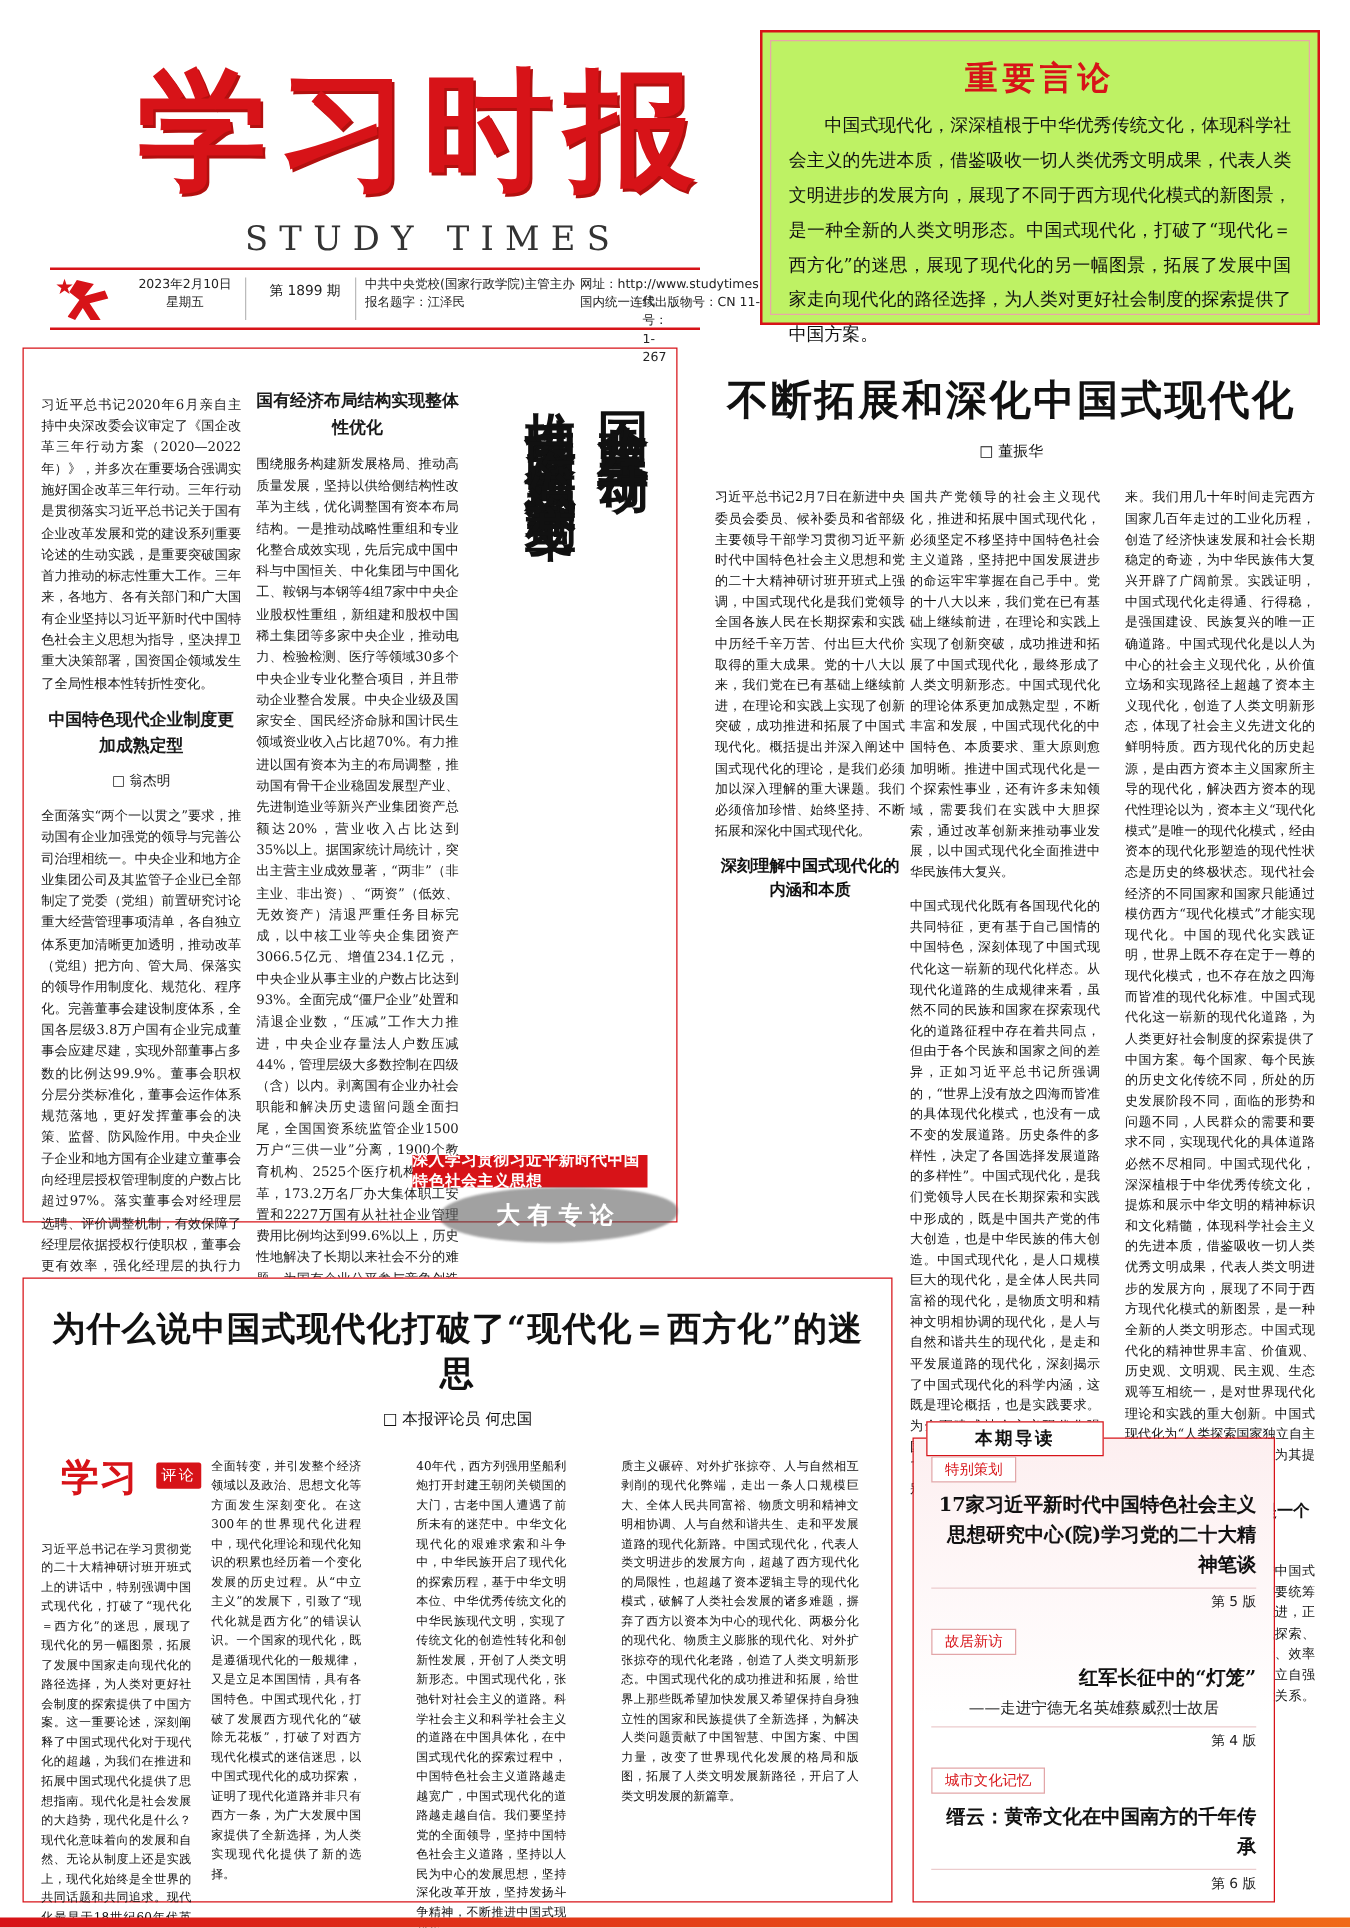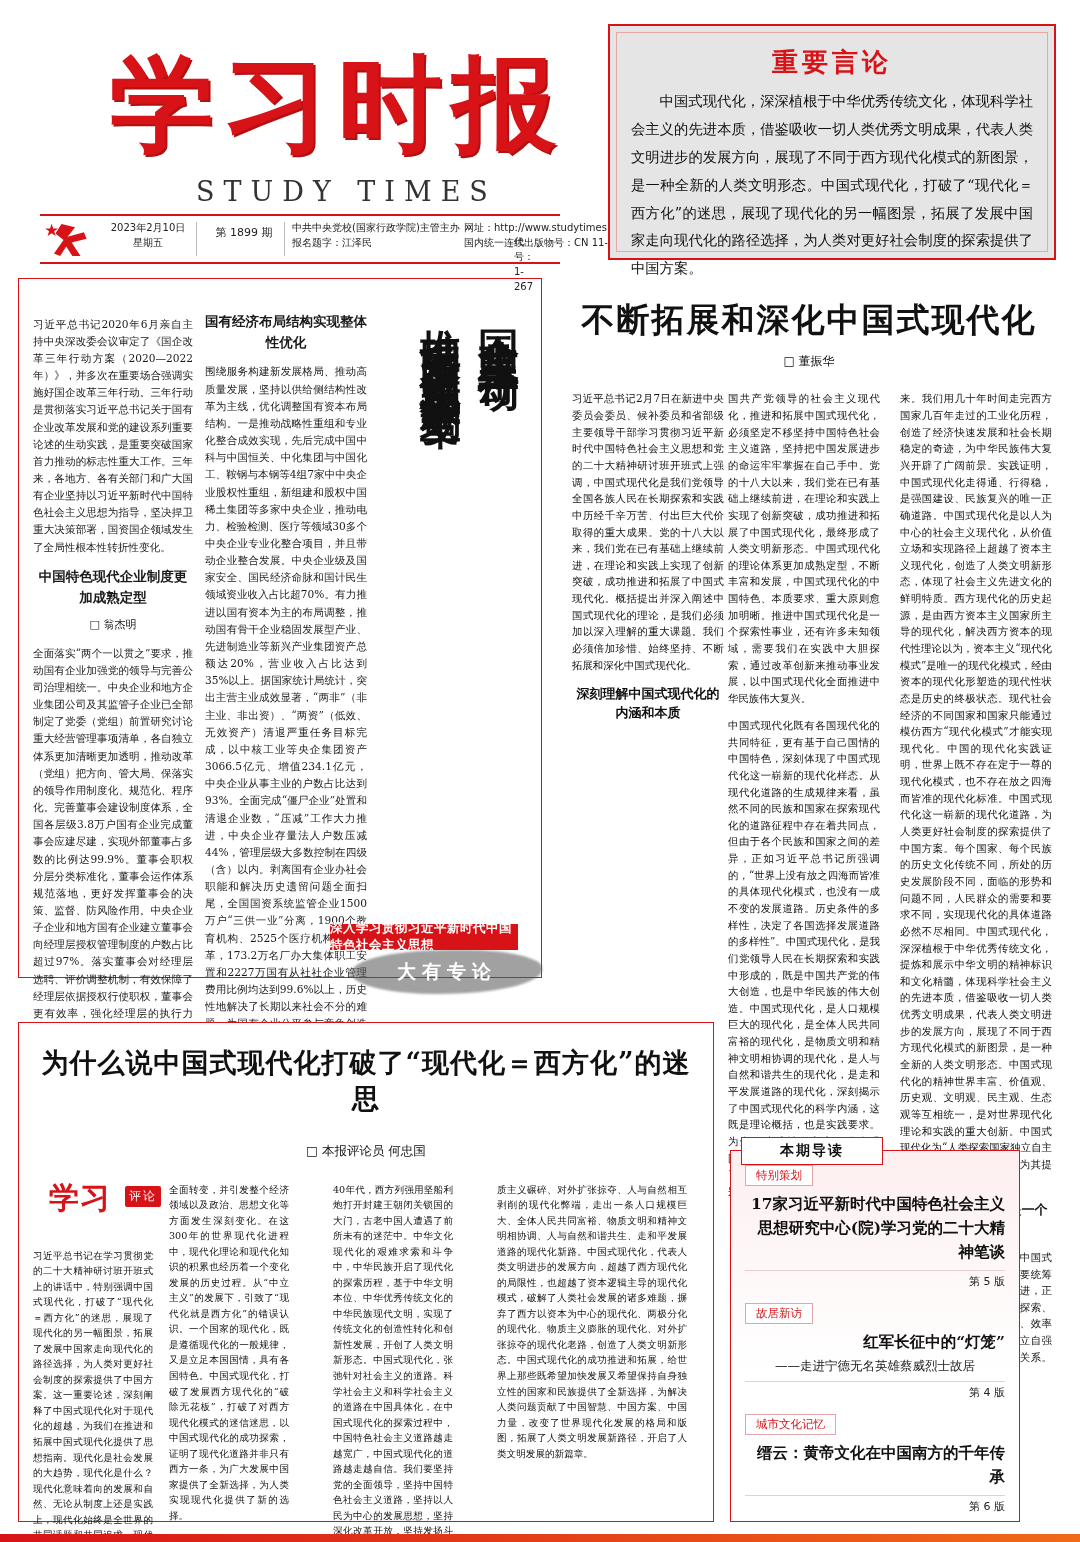--- a/index.html
+++ b/index.html
@@ -16,21 +16,21 @@
   .emblem .star{position:absolute;left:0;top:2px;color:#d71318;font-size:17px;}
   .emblem .fig{position:absolute;left:10px;top:6px;width:34px;height:32px;background:#d71318;clip-path:polygon(22% 0,62% 10%,40% 40%,88% 26%,96% 46%,52% 58%,78% 100%,54% 100%,36% 70%,18% 100%,0 92%,28% 50%,4% 30%);}
   .mast-meta{position:absolute;left:104px;top:220px;font-size:10px;line-height:1.5;color:#222;}
   .mast-meta .c1{position:absolute;left:0;top:0;width:88px;text-align:center;}
   .mast-meta .c2{position:absolute;left:100px;top:5px;width:80px;text-align:center;font-size:11px;}
   .mast-meta .c3{position:absolute;left:188px;top:0;width:220px;}
   .mast-meta .c4{position:absolute;left:360px;top:0;width:230px;}
   .sep-v{position:absolute;top:222px;width:1px;height:34px;background:#bbb;}
 
   
-  .remarks{position:absolute;left:608px;top:24px;width:444px;height:232px;border:2px solid #d71318;background:#e5e5e5;}
+  .remarks{position:absolute;left:608px;top:24px;width:444px;height:232px;border:2px solid #d71318;background:#bef264;}
   .remarks-inner{position:absolute;left:6px;top:6px;right:6px;bottom:6px;border:1px solid #e8a7a7;padding:10px 14px;box-sizing:border-box;}
   .remarks-title{text-align:center;color:#d71318;font-family:"DejaVu Serif","Liberation Serif",serif;font-weight:bold;font-size:26px;letter-spacing:4px;margin:2px 0 8px;}
   .remarks-body{font-family:"DejaVu Serif","Liberation Serif",serif;font-size:14.3px;line-height:1.95;text-align:justify;color:#111;text-indent:2em;}
 
   
   .leftbox{position:absolute;left:18px;top:278px;width:524px;height:700px;border:1px solid #d71318;box-sizing:border-box;}
   .vtitle{position:absolute;right:14px;top:18px;width:150px;height:660px;}
   .vtitle .l1,.vtitle .l2{writing-mode:vertical-rl;text-orientation:upright;font-family:"DejaVu Serif","Liberation Serif",serif;font-weight:bold;letter-spacing:6px;color:#111;}
   .vtitle .l1{position:absolute;right:0;top:0;font-size:41px;height:600px;}
   .vtitle .l2{position:absolute;right:58px;top:0;font-size:41px;height:620px;}
@@ -52,21 +52,21 @@
   .h3c{font-size:13px;font-weight:bold;text-align:center;line-height:1.5;margin:8px 0 6px;}
 
   
   .banner{position:absolute;left:330px;top:924px;width:188px;height:26px;background:#d71318;color:#fff;font-family:"DejaVu Serif","Liberation Serif",serif;font-size:12.5px;font-weight:bold;display:flex;align-items:center;justify-content:center;letter-spacing:.5px;}
   .inkstamp{position:absolute;left:352px;top:950px;width:190px;height:44px;}
   .inkstamp .blob{position:absolute;left:0;top:0;width:190px;height:44px;background:#555;opacity:.55;border-radius:50% 40% 55% 45%;filter:blur(1px);}
   .inkstamp .txt{position:absolute;left:0;top:9px;width:190px;text-align:center;color:#fff;font-family:"DejaVu Serif","Liberation Serif",serif;font-size:19px;letter-spacing:6px;font-weight:bold;}
 
   
   .comment{position:absolute;left:18px;top:1022px;width:696px;height:500px;border:1px solid #d71318;box-sizing:border-box;background:#fff;}
-  .comment h2{font-family:"DejaVu Serif","Liberation Serif",serif;font-size:27px;font-weight:bold;text-align:center;margin:22px 10px 26px;letter-spacing:1px;}
+  .comment h2{font-family:"DejaVu Serif","Liberation Serif",serif;font-size:27px;font-weight:bold;text-align:center;margin:22px 10px 10px;letter-spacing:1px;}
   .comment .author{text-align:center;font-size:12.5px;margin-bottom:12px;}
   .cm-cols{position:relative;height:370px;margin:0 14px;}
   .cm-c{position:absolute;top:0;width:120px;font-family:"DejaVu Serif","Liberation Serif",serif;font-size:9.6px;line-height:1.62;text-align:justify;}
   .logo-badge{position:absolute;left:14px;top:0;width:120px;height:60px;}
   .logo-badge .b1{position:absolute;left:2px;top:6px;font-family:"DejaVu Serif","Liberation Serif",serif;font-weight:bold;color:#d71318;font-size:30px;letter-spacing:1px;}
   .logo-badge .b2{position:absolute;left:78px;top:14px;background:#d71318;color:#fff;font-size:12px;padding:2px 4px;border-radius:2px;letter-spacing:2px;}
 
   
   .guide{position:absolute;left:730px;top:1150px;width:290px;height:372px;border:1px solid #d71318;background:linear-gradient(180deg,#fdeff0,#fff 60%);box-sizing:border-box;}
   .guide-tab{position:absolute;left:10px;top:-14px;width:140px;height:26px;background:#fff;border:1px solid #d71318;display:flex;align-items:center;justify-content:center;font-family:"DejaVu Serif","Liberation Serif",serif;font-weight:bold;font-size:14px;letter-spacing:2px;}

